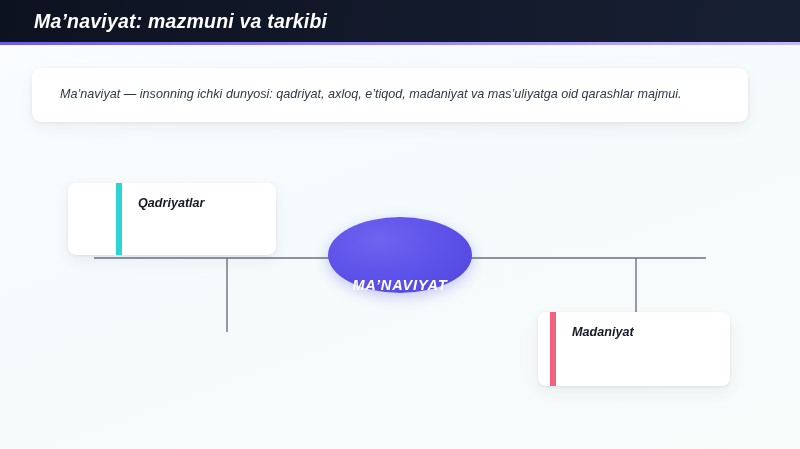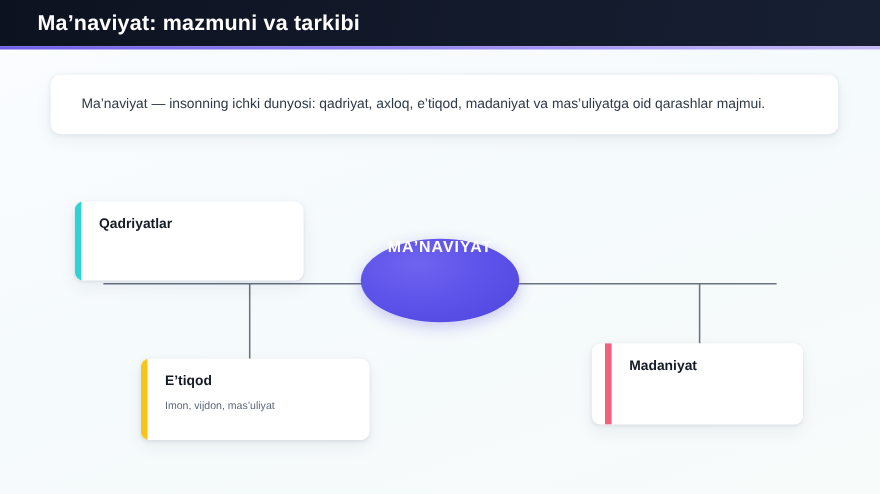--- a/index.html
+++ b/index.html
@@ -13,20 +13,21 @@
     font-family: "Liberation Sans", sans-serif;
     background: #f7fafc;
   }
 
   .slide {
     position: relative;
     width: 800px;
     height: 449px;
     background: linear-gradient(160deg, #fbfdff 0%, #f5fafc 45%, #f7fbfa 100%);
     overflow: hidden;
+    font-style: italic;
   }
 
   
   .header {
     position: absolute;
     left: 0;
     top: 0;
     width: 800px;
     height: 42px;
     background: linear-gradient(100deg, #0d1220 0%, #131a2b 55%, #171f33 100%);
@@ -47,21 +48,21 @@
     left: 0;
     top: 42px;
     width: 800px;
     height: 3px;
     background: linear-gradient(90deg, #6d5ce8 0%, #8b7cf0 40%, #a99cf5 70%, #c3b9f8 100%);
   }
 
   
   .desc-card {
     position: absolute;
-    left: 46px;
+    left: 32px;
     top: 68px;
     width: 716px;
     box-sizing: border-box;
     padding: 16px 20px 18px 28px;
     background: #ffffff;
     border-radius: 9px;
     box-shadow: 0 1px 4px rgba(20, 30, 60, 0.07), 0 6px 16px rgba(20, 30, 60, 0.05);
   }
   .desc-text {
     font-size: 12.6px;
@@ -88,21 +89,21 @@
   
   .center-node {
     position: absolute;
     left: 328px;
     top: 67px;
     width: 144px;
     height: 76px;
     border-radius: 50%;
     background: radial-gradient(ellipse at 36% 30%, #6f63f0 0%, #5b50e8 55%, #4f45dd 100%);
     display: flex;
-    align-items: flex-start;
+    align-items: flex-end;
     justify-content: center;
     box-shadow: 0 4px 14px rgba(80, 70, 220, 0.28);
   }
   .center-label {
     color: #ffffff;
     font-size: 14.5px;
     font-weight: bold;
     letter-spacing: 0.9px;
     white-space: nowrap;
   }
@@ -132,21 +133,21 @@
     margin-bottom: 11px;
     white-space: nowrap;
   }
   .node-sub {
     font-size: 9.6px;
     color: #5d6778;
     line-height: 1.35;
     white-space: nowrap;
   }
 
-  .node-tl { left: 68px;  top: 33px;  width: 208px; height: 72px; }
+  .node-tl { left: 68px;  top: 33px;  width: 208px; height: 72px; padding-left: 48px; }
   .node-tr { left: 602px; top: 33px;  width: 192px; height: 72px; }
   .node-bl { left: 128px; top: 176px; width: 208px; height: 74px; }
   .node-br { left: 538px; top: 162px; width: 192px; height: 74px; padding-left: 12px; }
 </style>
 </head>
 <body>
 
 <div class="slide">
 
   <div class="header">
@@ -176,27 +177,20 @@
     </div>
 
     <div class="node node-tl">
       <div class="node-accent" style="background:#2dd4d4;"></div>
       <div class="node-body">
         <div class="node-title">Qadriyatlar</div>
       </div>
     </div>
 
 
-    <div class="node node-bl">
-      <div class="node-accent" style="background:#f5c518;"></div>
-      <div class="node-body">
-        <div class="node-title">E’tiqod</div>
-        <div class="node-sub">Imon, vijdon, mas’uliyat</div>
-      </div>
-    </div>
 
     <div class="node node-br">
       <div class="node-accent" style="background:#f2627e;"></div>
       <div class="node-body">
         <div class="node-title">Madaniyat</div>
       </div>
     </div>
 
   </div>
 </div>

